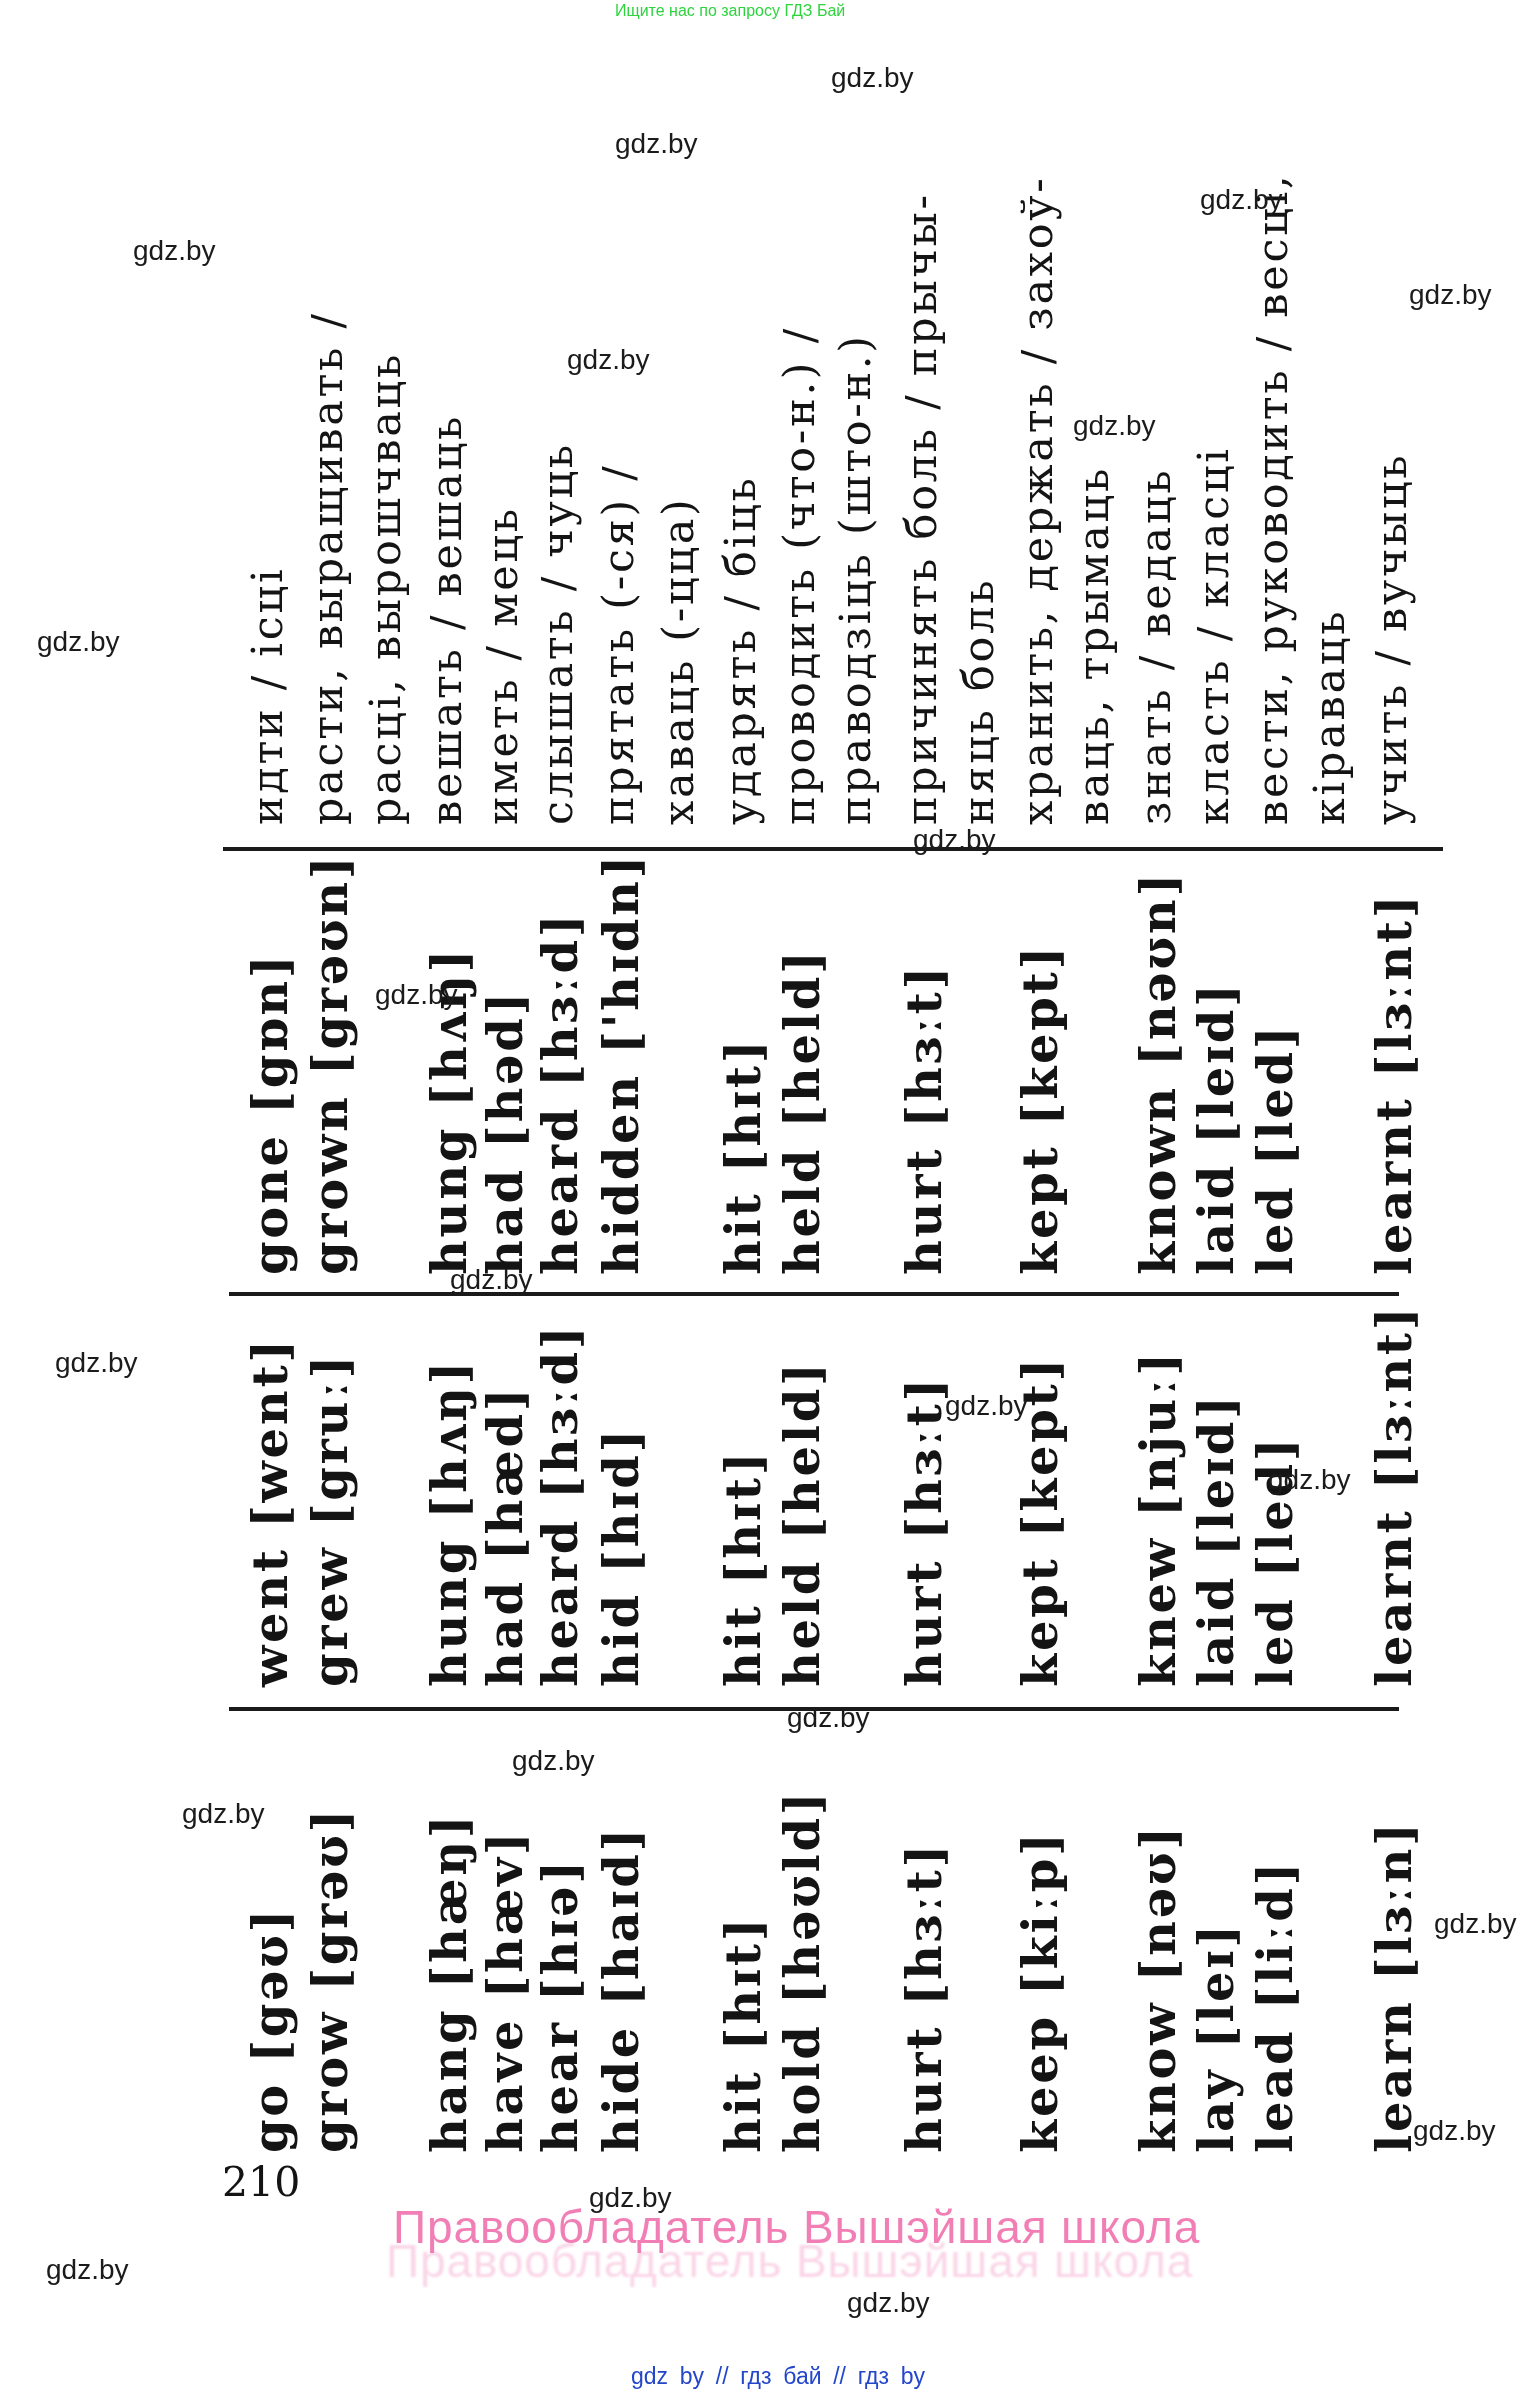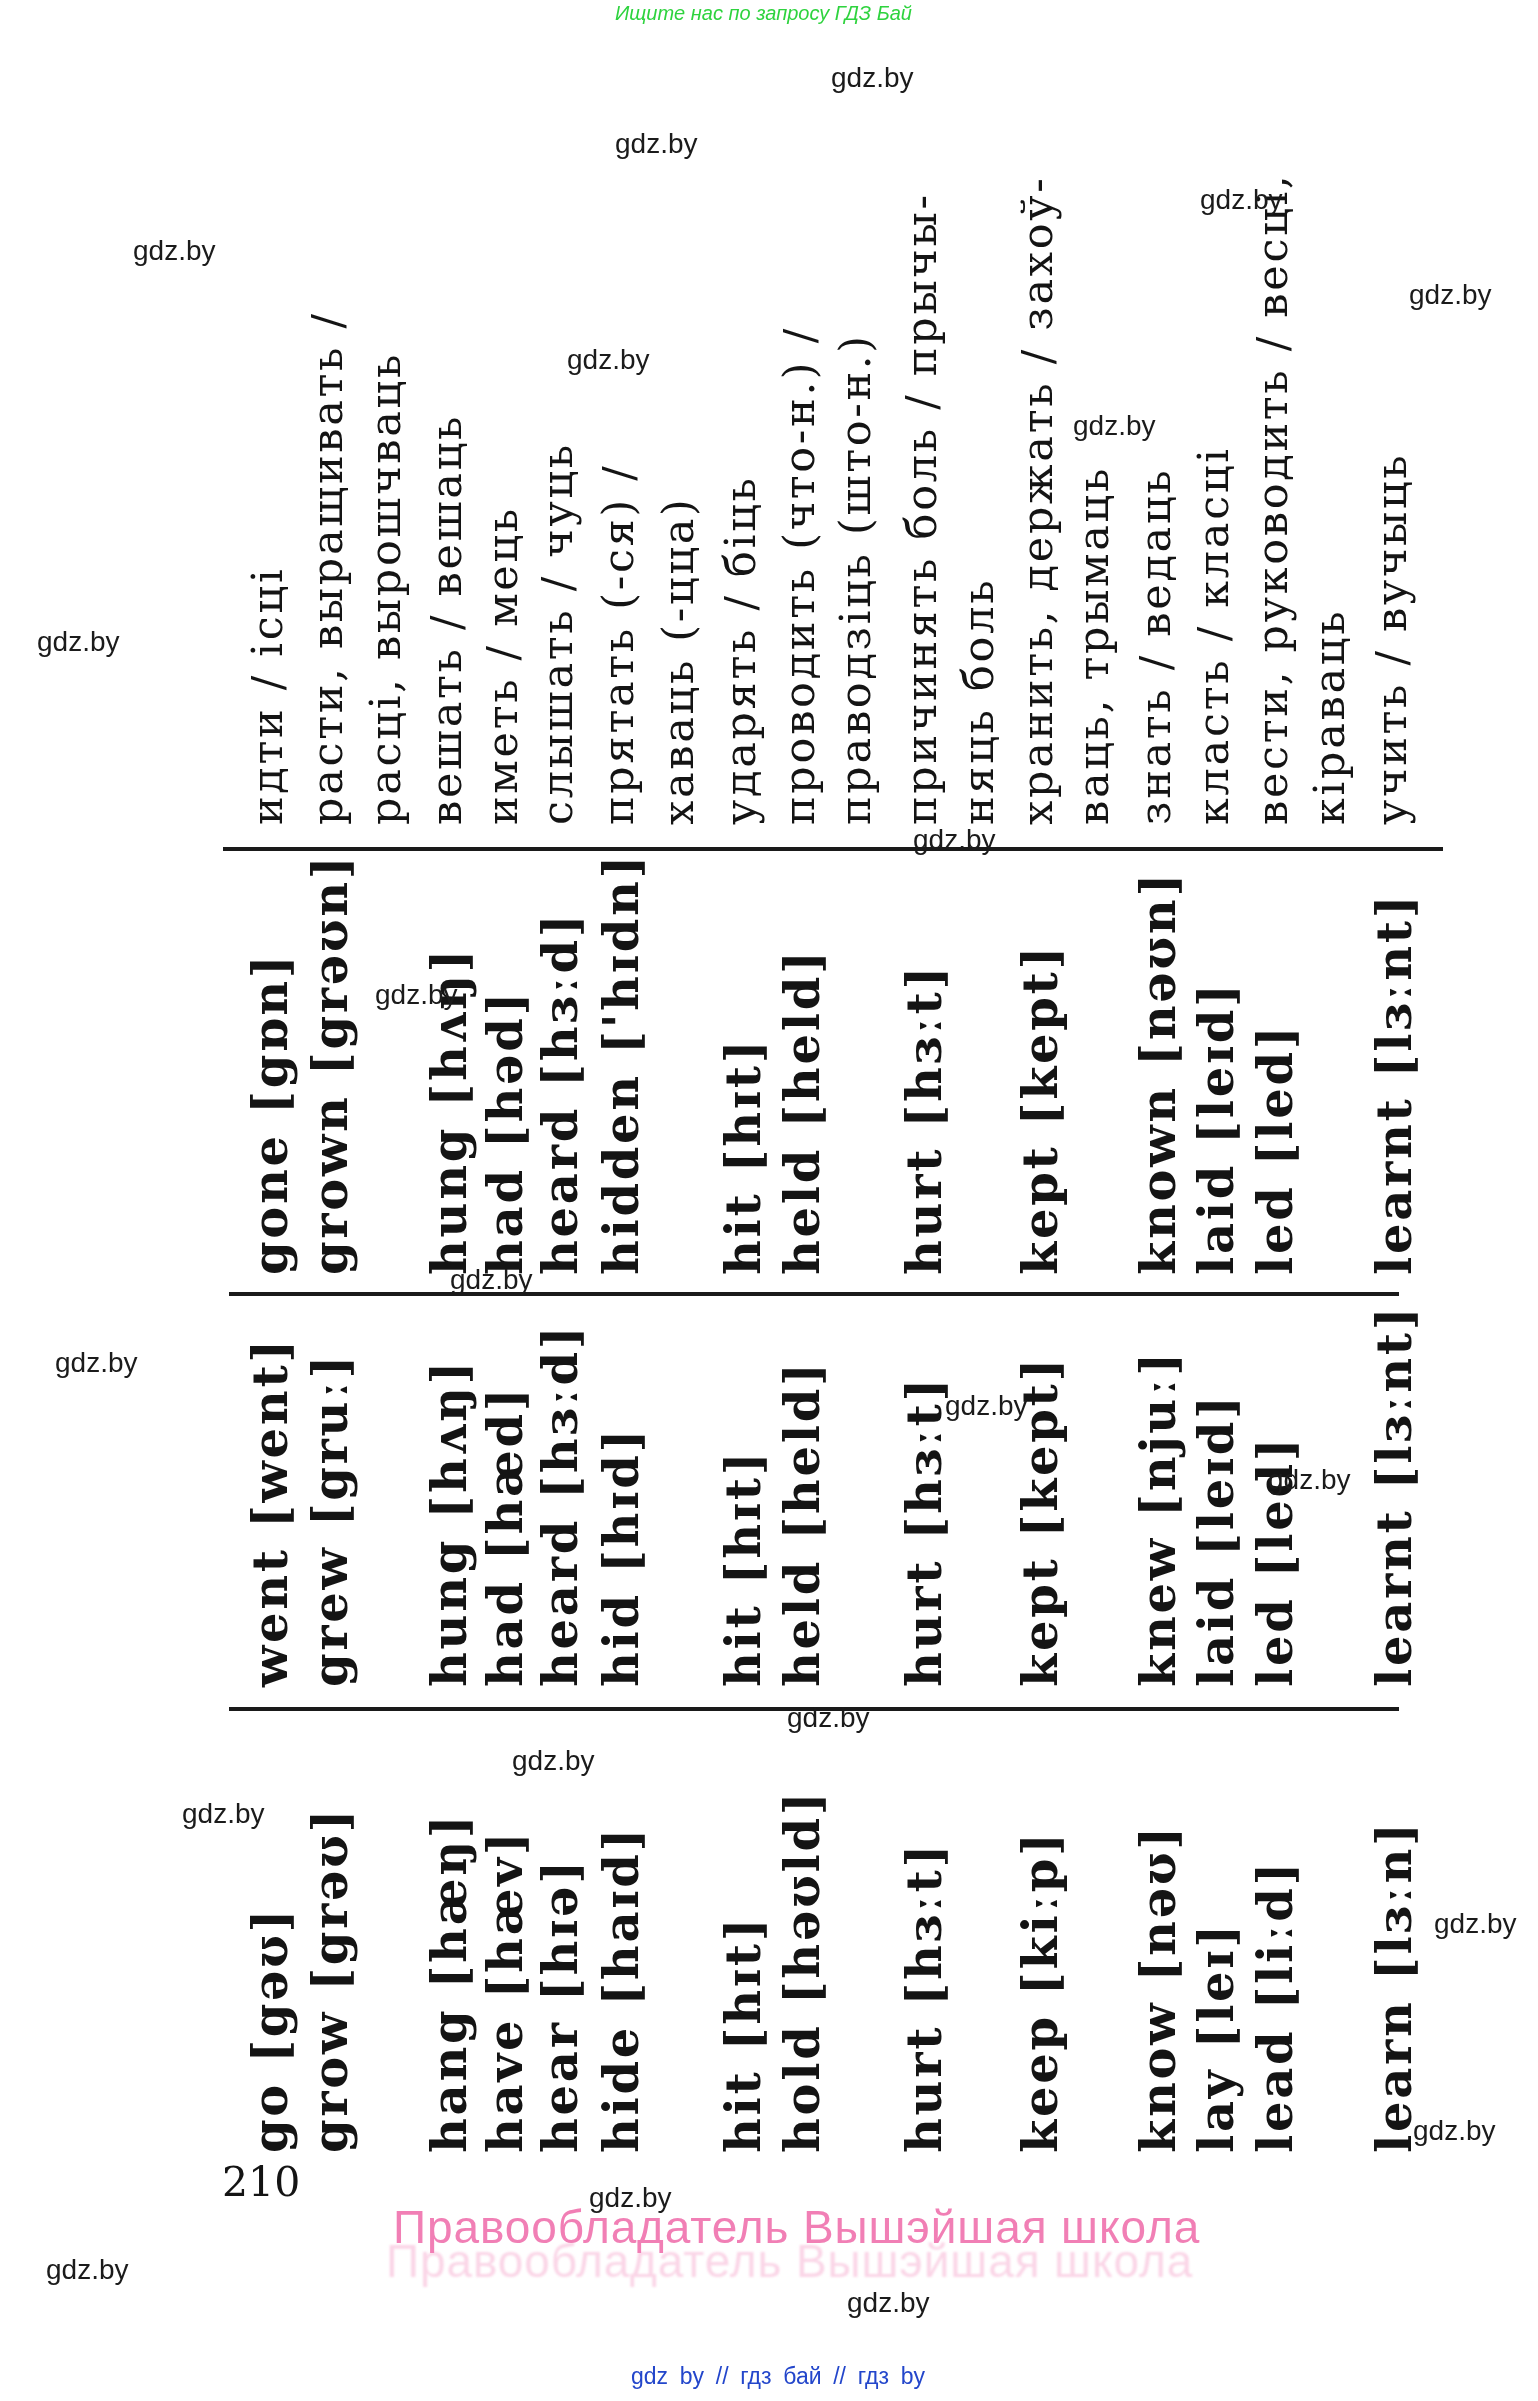--- a/index.html
+++ b/index.html
@@ -7,22 +7,21 @@
     width:1539px;height:2401px;
     background:#ffffff;
     overflow:hidden;
     position:relative;
     font-family:"DejaVu Serif", serif;
   }
   
   .abs{position:absolute;white-space:nowrap;}
   .promo{
     font-family:"Liberation Sans", sans-serif;
-    font-size:20px;
-    font-style:italic;
+    font-size:16px;
   }
   .wm{
     font-family:"Liberation Sans", sans-serif;
     font-size:28px;
     color:#1b1b1b;
   }
   .pageno{
     font-family:"DejaVu Serif", serif;
     font-size:41px;
     color:#141414;

